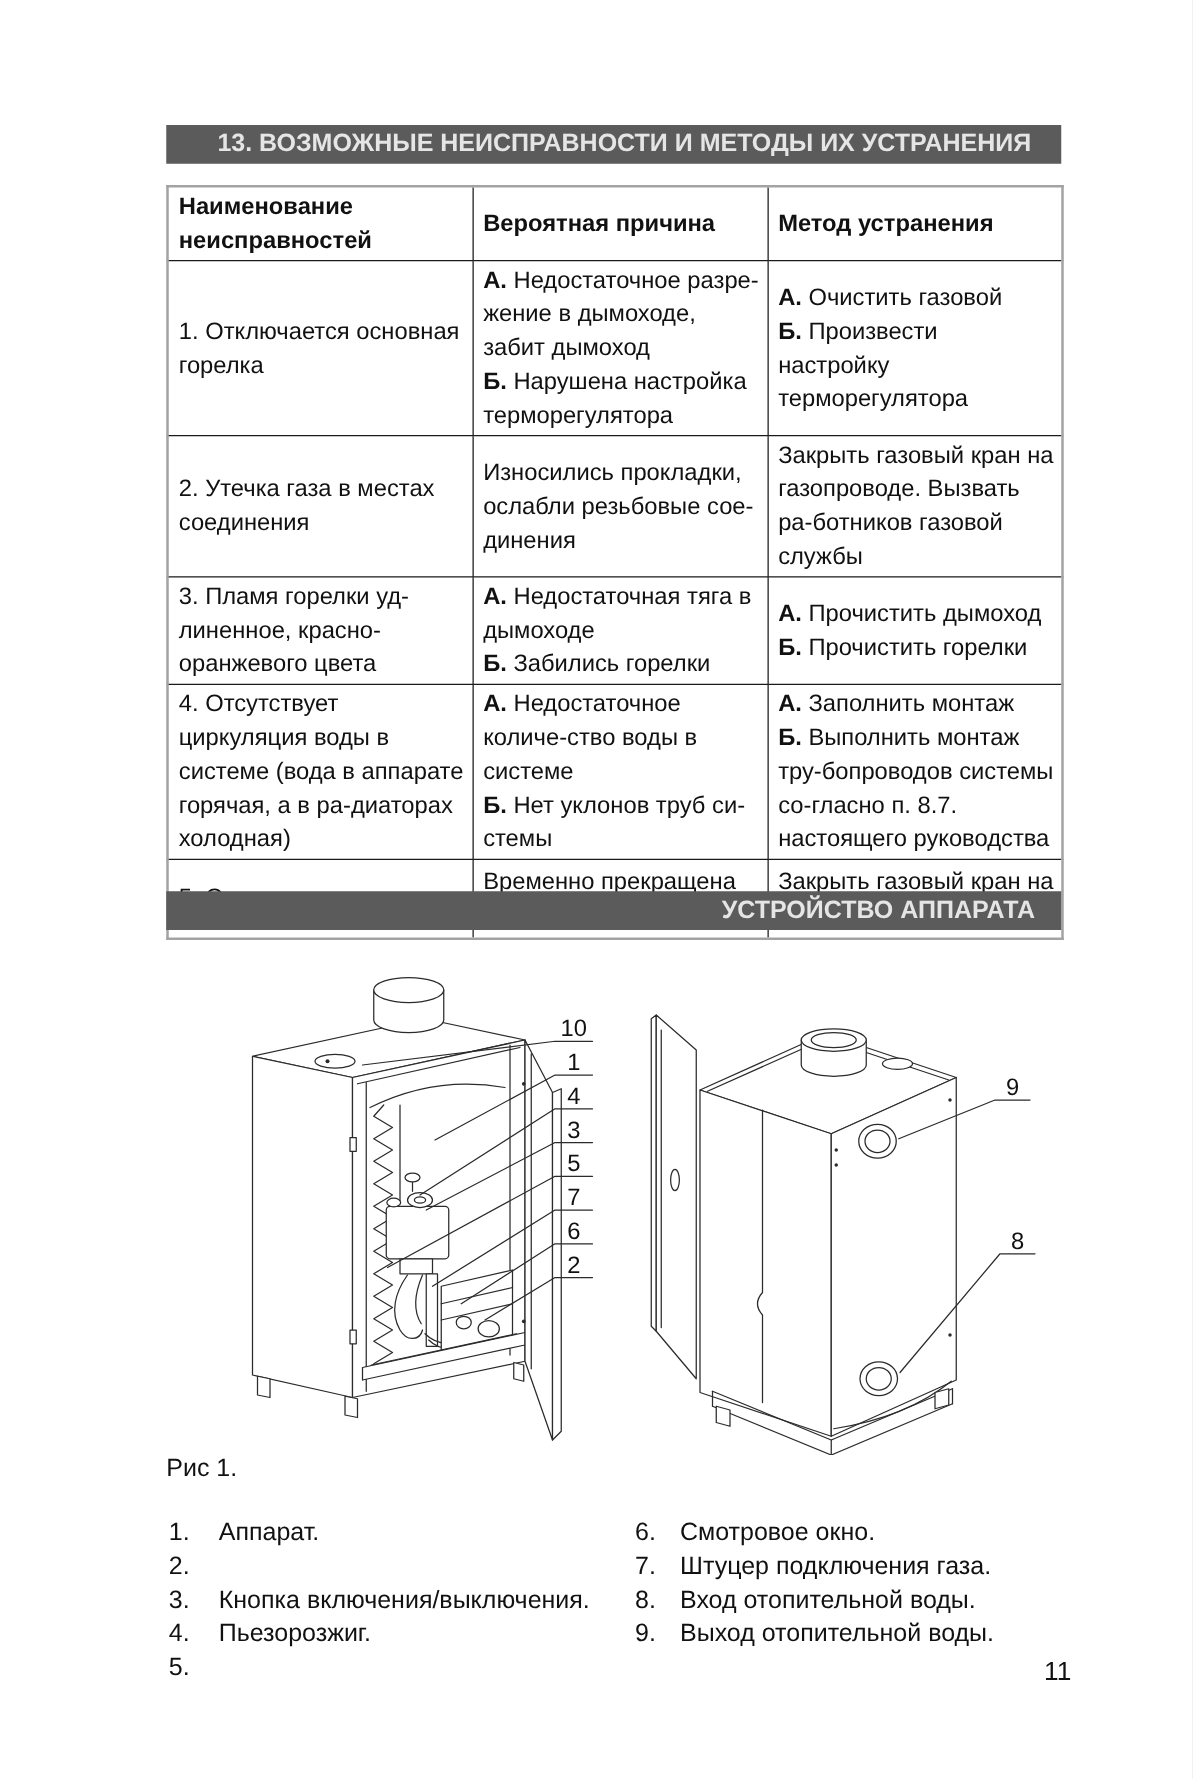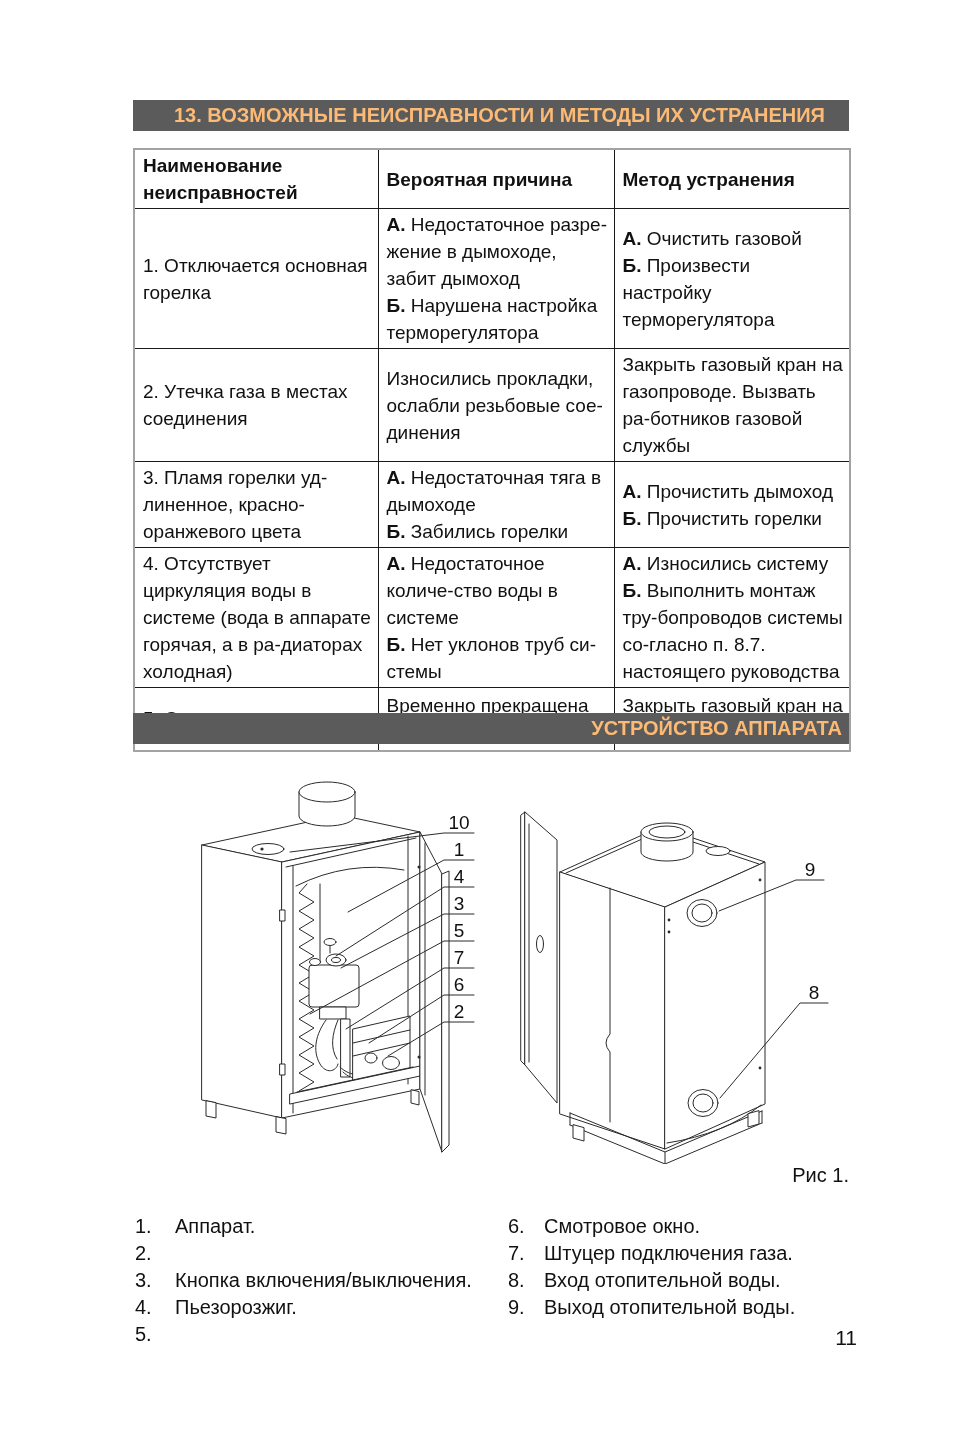--- a/index.html
+++ b/index.html
@@ -3,25 +3,25 @@
 <meta charset="utf-8">
 <style>
   html,body{margin:0;padding:0;background:#e8e8e8;}
   .page{
     position:relative;width:954px;height:1432px;background:#ffffff;
     font-family:"Liberation Sans","DejaVu Sans",sans-serif;color:#111;
     margin:0 auto;overflow:hidden;
   }
   .bar{
     position:absolute;left:133px;width:716px;height:31px;background:#5b5b5b;
-    color:#fdba74;font-weight:bold;font-size:20px;line-height:31px;
+    color:#e5e5e5;font-weight:bold;font-size:20px;line-height:31px;
     text-align:right;box-sizing:border-box;
   }
   .bar1{top:100px;padding-right:24px;}
-  .bar2{top:713px;padding-right:7px;}
+  .bar2{top:713px;padding-right:21px;}
   table.faults{
     position:absolute;left:133px;top:148px;width:716px;
     border-collapse:collapse;table-layout:fixed;
     font-size:19px;line-height:27px;
   }
   table.faults col.c1{width:244px;}
   table.faults col.c2{width:236px;}
   table.faults col.c3{width:236px;}
   table.faults th,table.faults td{
     border:1.5px solid #1a1a1a;vertical-align:middle;
@@ -36,21 +36,21 @@
   tr.r4{height:134px;}
   tr.r5{height:63px;}
   .ln{margin:0;}
   .figure-svg{position:absolute;left:140px;top:772px;}
   .figure-svg path,.figure-svg line,.figure-svg polyline,.figure-svg rect,.figure-svg ellipse{
     stroke:#2b2b2b;stroke-width:1;fill:none;stroke-linejoin:round;stroke-linecap:round;
   }
   .figure-svg .solid{fill:#ffffff;}
   .figure-svg .dot{fill:#2b2b2b;stroke:none;}
   .figure-svg text{fill:#111;font-size:19px;stroke:none;font-family:"Liberation Sans","DejaVu Sans",sans-serif;}
-  .caption{position:absolute;left:133px;top:1164px;width:716px;text-align:right;font-size:20px;}
+  .caption{position:absolute;left:133px;top:1164px;width:716px;text-align:left;font-size:20px;}
   .legend-col{position:absolute;top:1213px;font-size:20px;line-height:27px;}
   .legend-left{left:135px;width:370px;}
   .legend-right{left:508px;width:410px;}
   .leg-item{display:flex;}
   .legend-left .num{width:40px;flex:0 0 40px;}
   .legend-right .num{width:36px;flex:0 0 36px;}
   .pageno{position:absolute;top:1326px;left:117px;width:740px;text-align:right;font-size:21px;}
 </style>
 </head>
 <body>
@@ -112,21 +112,21 @@
     </tr>
     <tr class="r4">
       <td>
             <p class="ln"><span>4. Отсутствует циркуляция воды в системе (вода в аппарате горячая, а в ра-диаторах холодная)</span></p>
           </td>
       <td>
         <p class="ln"><b>А.</b><span> Недостаточное количе-ство воды в системе</span></p>
         <p class="ln"><b>Б.</b><span> Нет уклонов труб си-стемы</span></p>
       </td>
       <td>
-        <p class="ln"><b>А.</b><span> Износились систему</span></p>
+        <p class="ln"><b>А.</b><span> Заполнить монтаж</span></p>
         <p class="ln"><b>Б.</b><span> Выполнить монтаж тру-бопроводов системы со-гласно п. 8.7. настоящего руководства</span></p>
       </td>
     </tr>
     <tr class="r5">
       <td>
             <p class="ln"><span>5. Отключился аппарат</span></p>
           </td>
       <td>
             <p class="ln"><span>Временно прекращена по-дача газа</span></p>
           </td>

